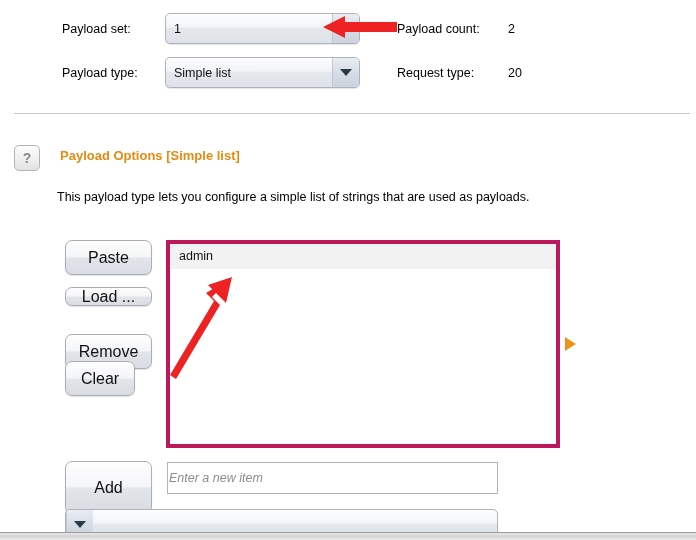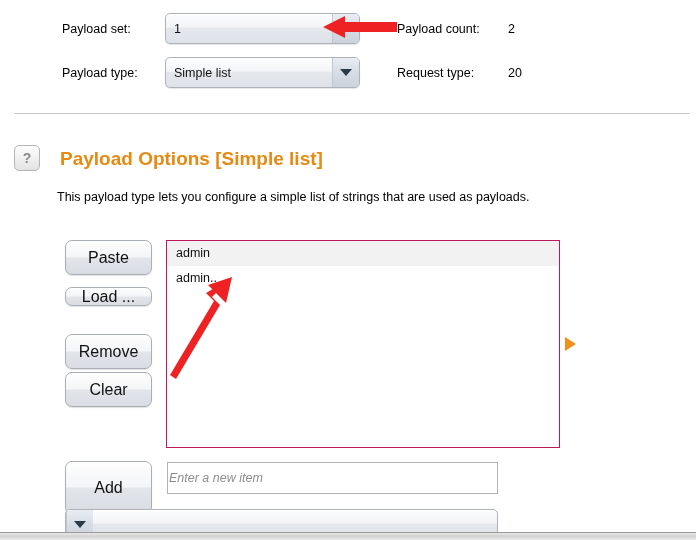--- a/index.html
+++ b/index.html
@@ -92,37 +92,37 @@
     justify-content: center;
     color: #8a8a8a;
     font-size: 14px;
     font-weight: bold;
   }
 
   
   .section-title {
     position: absolute;
     color: #e58a12;
-    font-size: 19px;
+    font-size: 13px;
     font-weight: bold;
     white-space: nowrap;
   }
 
   
   .divider {
     position: absolute;
     height: 1px;
     background: #c8c8c8;
   }
 
   
   .listbox {
     position: absolute;
     box-sizing: border-box;
-    border: 1px solid #be185d;
+    border: 4px solid #be185d;
     background: #ffffff;
     overflow: hidden;
   }
   .list-row {
     height: 25px;
     line-height: 25px;
     padding-left: 9px;
     font-size: 12.5px;
     color: #111;
     white-space: nowrap;
@@ -199,25 +199,24 @@
   <span>?</span>
 </div>
 
 <div class="section-title" style="left:60px; top:148px;">Payload Options [Simple list]</div>
 
 <div class="lbl abs" style="left:57px; top:190px;">This payload type lets you configure a simple list of strings that are used as payloads.</div>
 
 <div class="btn" style="left:65px; top:240px; width:87px; height:35px;">Paste</div>
 <div class="btn" style="left:65px; top:287px; width:87px; height:19px;">Load ...</div>
 <div class="btn" style="left:65px; top:334px; width:87px; height:35px;">Remove</div>
-<div class="btn" style="left:65px; top:372px; width:87px; height:35px;">Clear</div>
+<div class="btn" style="left:65px; top:361px; width:70px; height:35px;">Clear</div>
 
 <div class="listbox" style="left:166px; top:240px; width:394px; height:208px;">
   <div class="list-row alt">admin</div>
-  <div class="list-row">admin..</div>
 </div>
 
 <div class="tri-right" style="left:565px; top:337px;"></div>
 
 <div class="btn" style="left:65px; top:461px; width:87px; height:53px;">Add</div>
 
 <div class="textfield" style="left:167px; top:462px; width:331px; height:32px;">
   <span class="placeholder">Enter a new item</span>
 </div>
 

